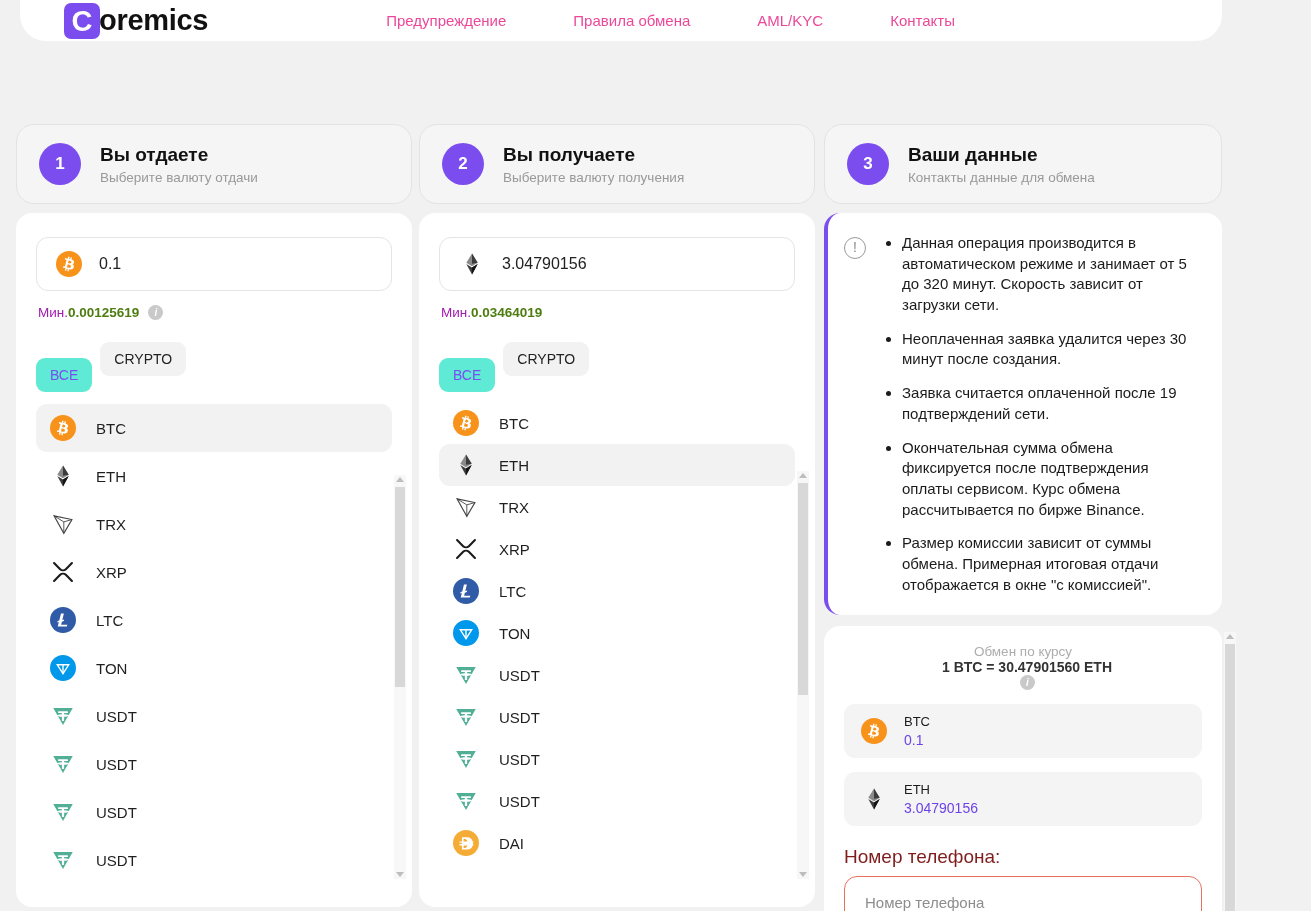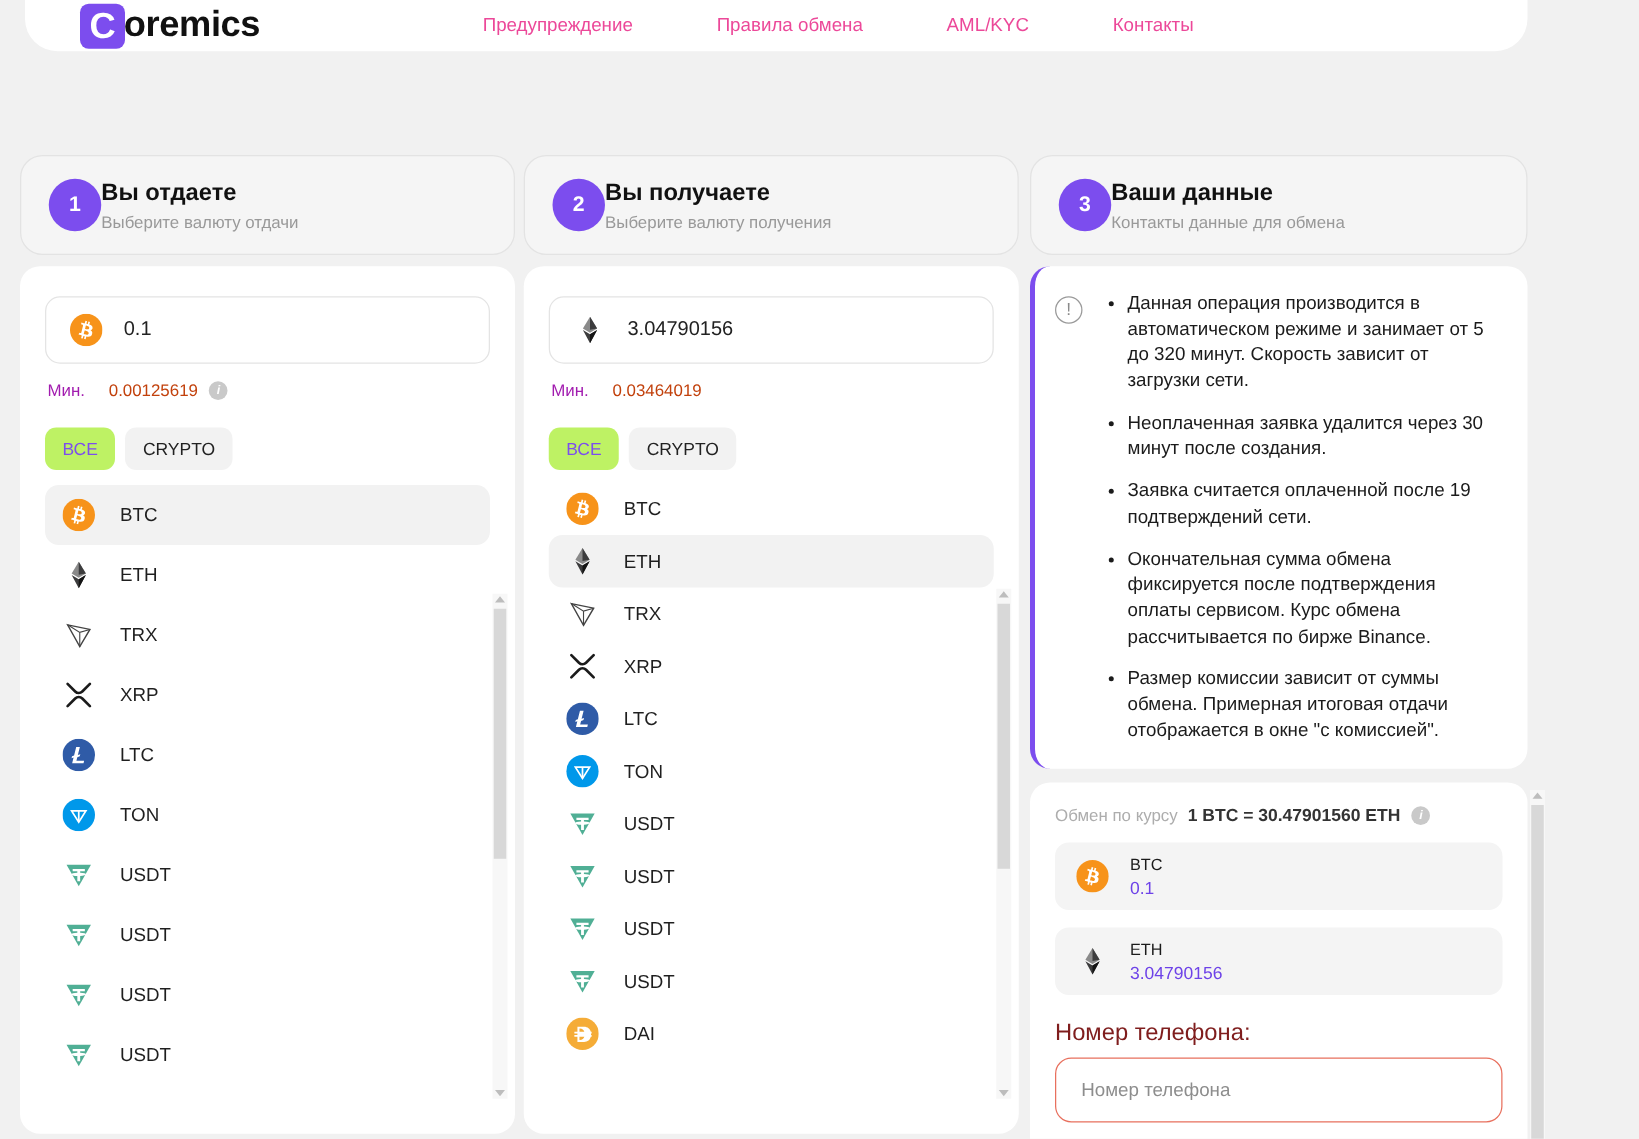--- a/index.html
+++ b/index.html
@@ -40,52 +40,52 @@
 
   .step-head {
     height: 80px; border: 1px solid #e3e3e3; border-radius: 18px;
     background: #f5f5f5; display: flex; align-items: center; padding-left: 22px;
   }
   .step-circle {
     width: 42px; height: 42px; border-radius: 50%; background: #7c4dee;
     color: #fff; font-size: 17px; font-weight: bold;
     display: flex; align-items: center; justify-content: center; flex: 0 0 42px;
   }
-  .step-texts { }
+  .step-texts { margin-left: 19px; }
   .step-title { font-size: 19px; font-weight: bold; color: #111; line-height: 1.3; }
   .step-sub { font-size: 13.5px; color: #999; margin-top: 3px; }
 
   .panel {
     margin-top: 9px; background: #fff; border-radius: 16px;
     padding: 24px 20px 0 20px; position: relative;
   }
   .panel-1, .panel-2 { height: 694px; }
 
   .amount-box {
     height: 54px; border: 1px solid #e4e4e4; border-radius: 12px;
     display: flex; align-items: center; padding-left: 19px;
   }
   .amount-val { font-size: 16px; color: #222; margin-left: 17px; }
   .min-row { display: flex; align-items: center; margin-top: 14px; padding-left: 2px; }
   .min-label { font-size: 13.5px; color: #a21caf; }
-  .min-value { font-size: 13.5px; color: #c2410c; font-weight: normal; margin-left: 19px; }
+  .min-value { font-size: 13.5px; color: #4d7c0f; font-weight: bold; margin-left: 0; }
 
   .info-ic {
     width: 15px; height: 15px; border-radius: 50%; background: #c9c9c9;
     color: #fff; font-size: 10px; font-style: italic; font-weight: bold;
     display: inline-flex; align-items: center; justify-content: center;
     margin-left: 9px; flex: 0 0 15px;
   }
 
   .tabs { display: flex; gap: 8px; margin-top: 22px; }
   .tab {
     height: 34px; padding: 0 14px; border-radius: 9px; background: #f2f2f2;
     color: #222; font-size: 14px; display: flex; align-items: center; cursor: pointer;
   }
-  .tab.active { background: #bef264; color: #7c4dee; }
+  .tab.active { background: #5eead4; color: #7c4dee; margin-top: 16px; }
 
   .coin-list { margin-top: 12px; position: relative; }
   .coin-row {
     height: 48px; border-radius: 11px; display: flex; align-items: center;
     padding-left: 14px; cursor: pointer;
   }
   .coin-row.selected { background: #f2f2f2; }
   .coin-name { font-size: 15px; color: #1f1f1f; margin-left: 20px; }
 
   
@@ -115,21 +115,21 @@
   .notice li {
     font-size: 15px; color: #1b1b1b; line-height: 1.38; margin-bottom: 13px;
   }
   .notice li:last-child { margin-bottom: 0; }
 
   
   .summary {
     margin-top: 11px; background: #fff; border-radius: 16px;
     padding: 18px 20px 0 20px; height: 300px; position: relative;
   }
-  .rate-row { display: flex; align-items: center; }
+  .rate-row { display: flex; align-items: center; flex-direction: column; }
   .rate-label { font-size: 13.5px; color: #adadad; }
   .rate-value { font-size: 14px; color: #333; font-weight: bold; margin-left: 8px; }
 
   .asset-card {
     margin-top: 14px; background: #f4f4f4; border-radius: 11px; height: 54px;
     display: flex; align-items: center; padding-left: 17px;
   }
   .asset-texts { margin-left: 17px; }
   .asset-sym { font-size: 13px; color: #1b1b1b; }
   .asset-amt { font-size: 14px; color: #6d42e8; margin-top: 3px; }

